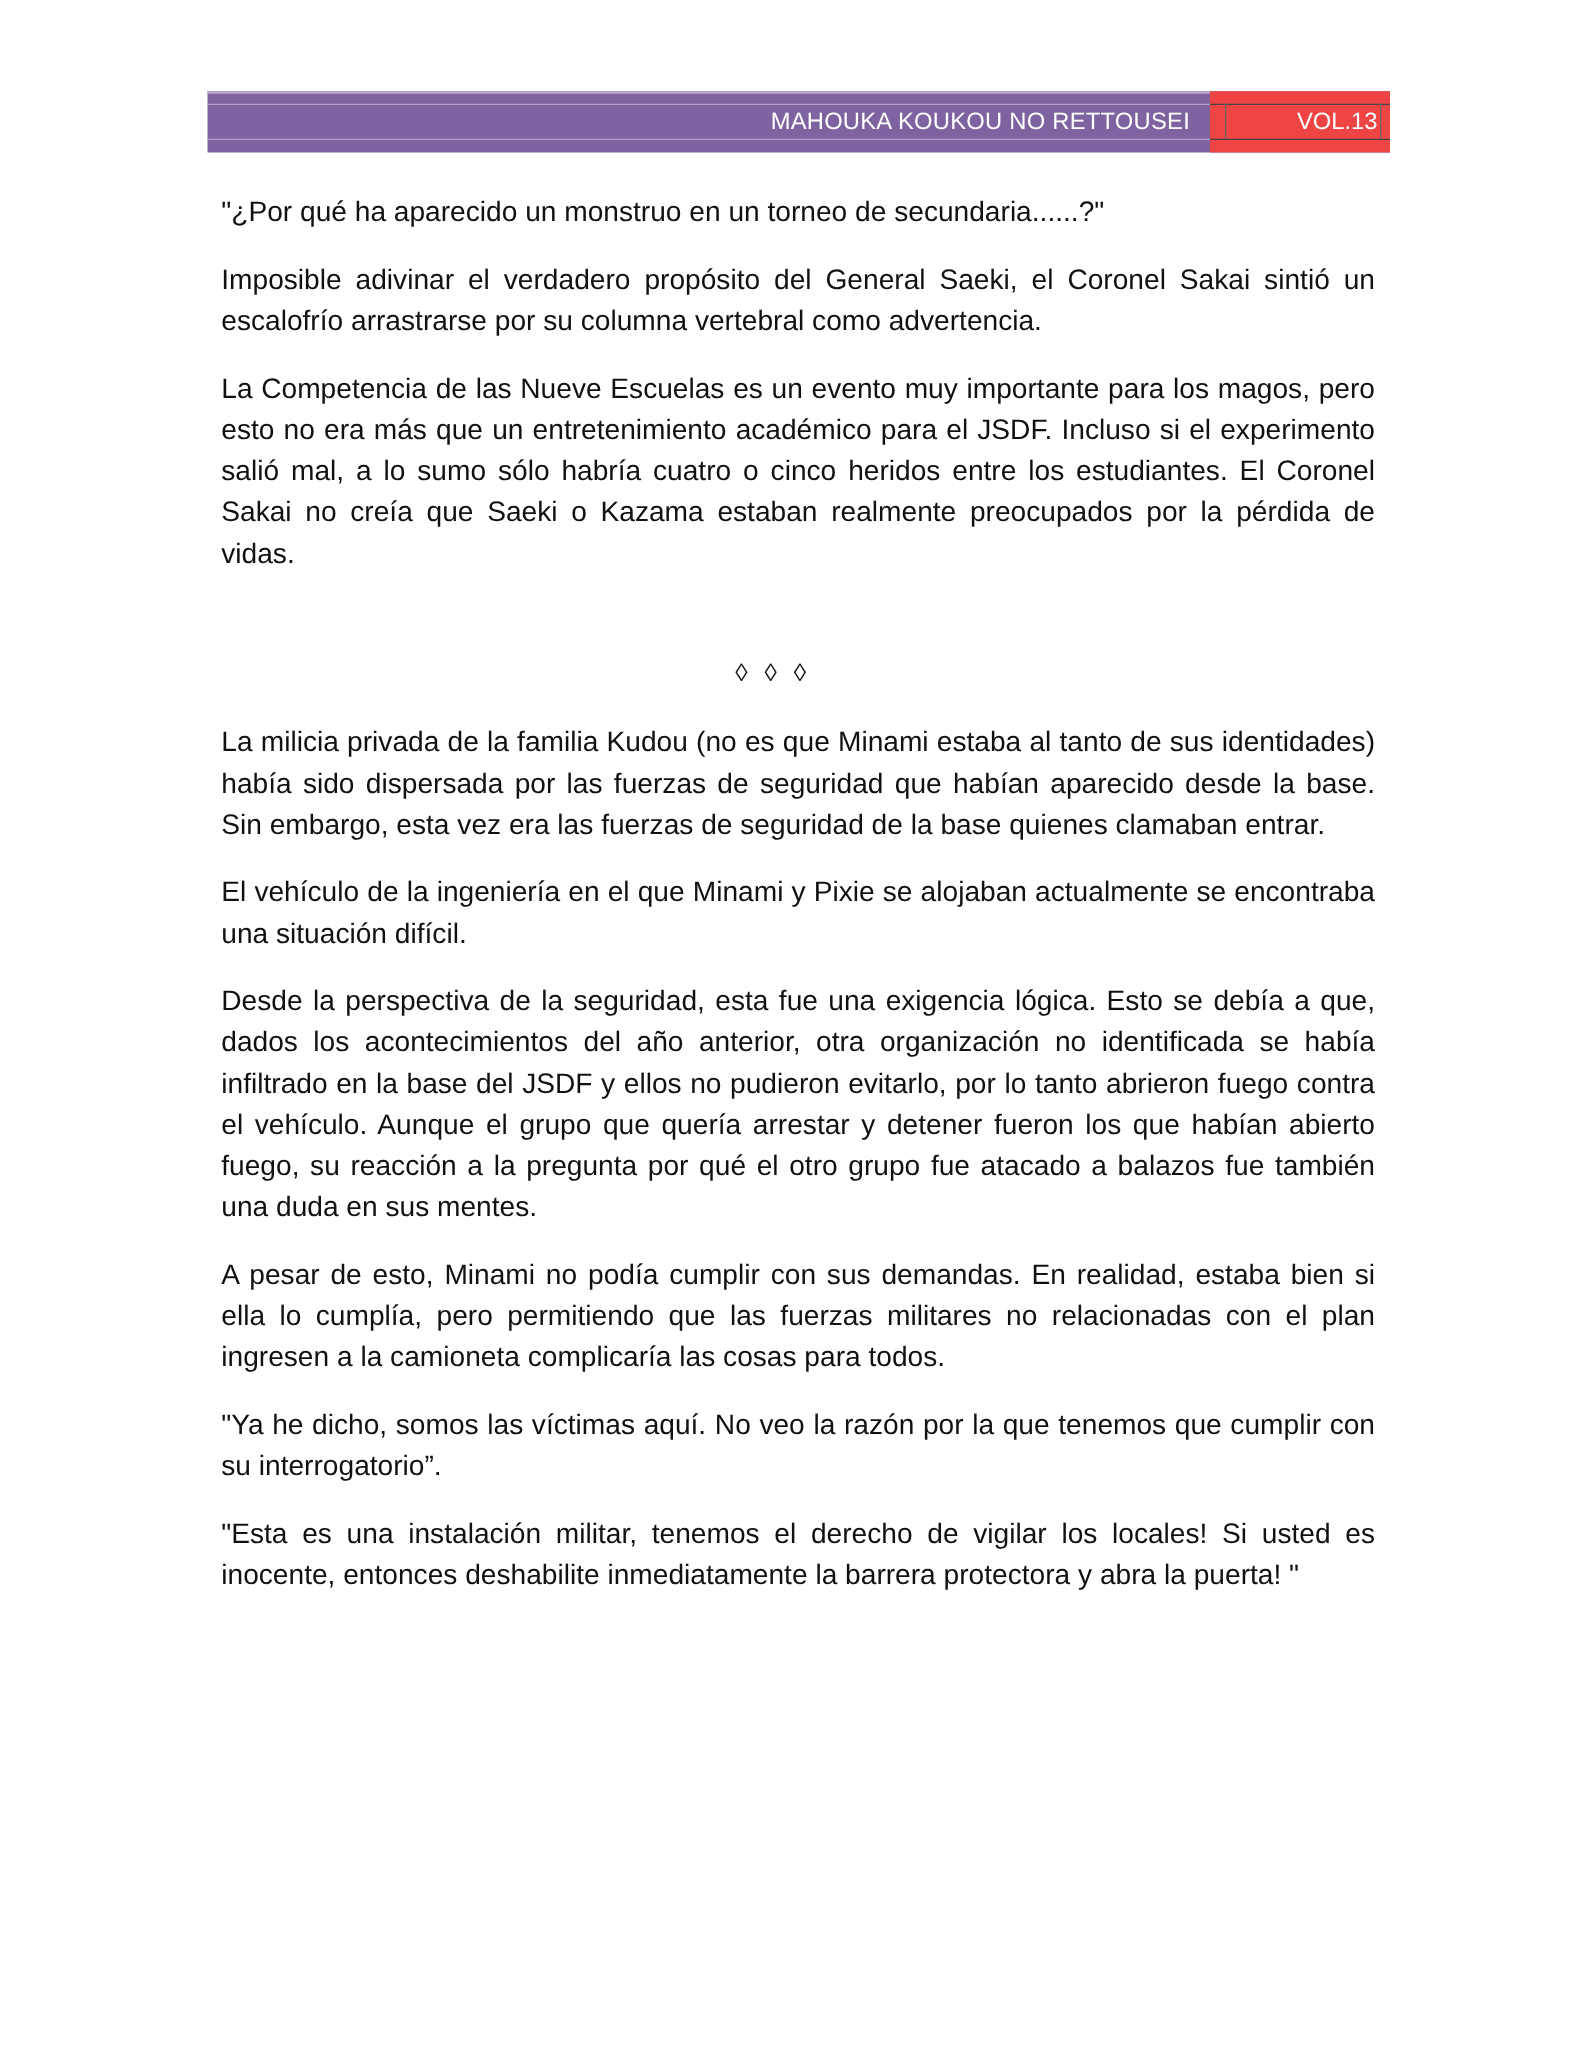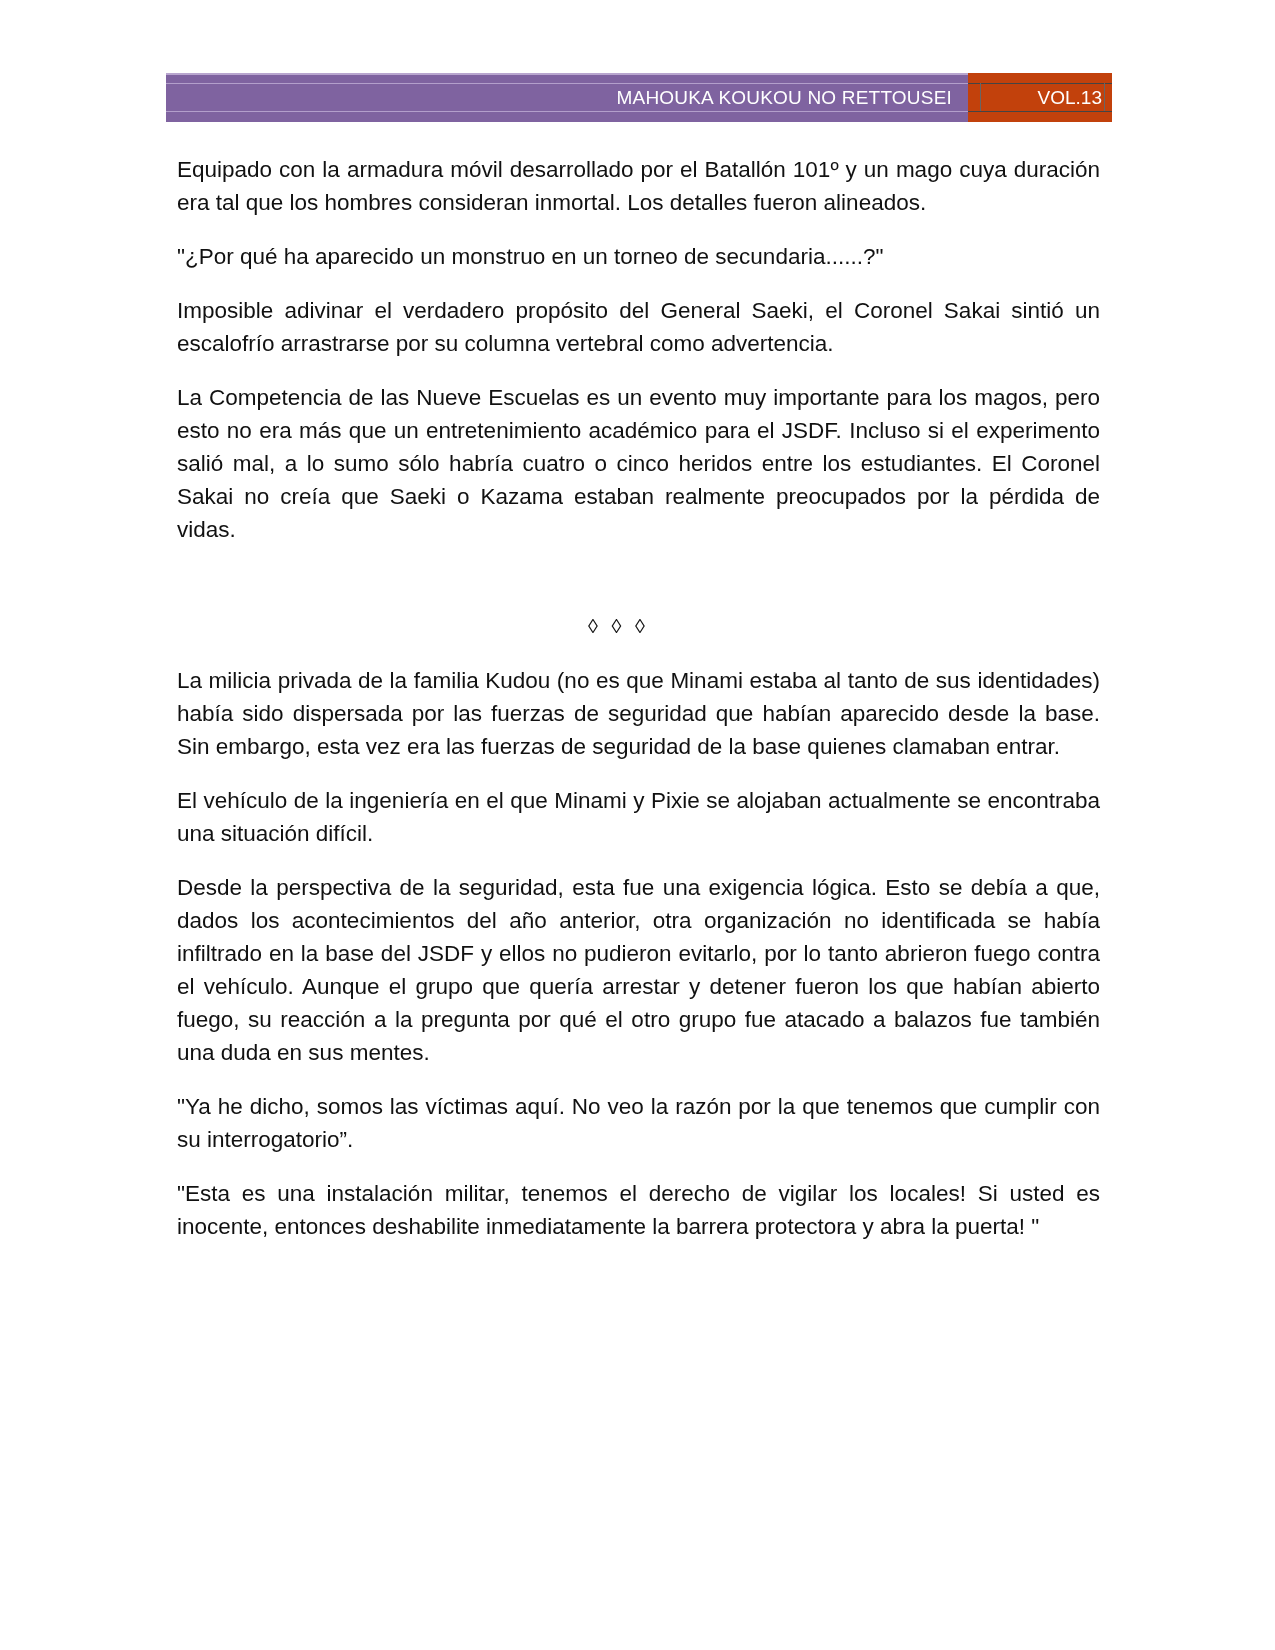--- a/index.html
+++ b/index.html
@@ -9,21 +9,21 @@
     background: #7f63a0; box-sizing: border-box;
   }
   .header .topline { position: absolute; left: 0; right: 0; top: 0; height: 2px; background: #b9a6cf; }
   .header .line1 { position: absolute; left: 0; width: 802px; top: 10px; height: 1px; background: #b39fcb; }
   .header .line2 { position: absolute; left: 0; width: 802px; top: 38px; height: 1px; background: #b39fcb; }
   .header .title {
     position: absolute; right: 160px; top: 11px; height: 27px; line-height: 27px;
     color: #ffffff; font-family: "Liberation Sans", sans-serif; font-size: 19px; letter-spacing: 0.2px;
   }
   .header .vol-box {
-    position: absolute; left: 802px; top: 0; width: 144px; height: 49px; background: #c2410c;
+    position: absolute; left: 802px; top: 0; width: 144px; height: 49px; background: #ef4444;
   }
   .header .vol-box .vline1 { position: absolute; left: 12px; top: 10px; width: 1px; height: 28px; background: #666; }
   .header .vol-box .vline2 { position: absolute; left: 136px; top: 10px; width: 1px; height: 28px; background: #666; }
   .header .vol-box .hline1 { position: absolute; left: 0; right: 0; top: 10px; height: 1px; background: #444; }
   .header .vol-box .hline2 { position: absolute; left: 0; right: 0; top: 38px; height: 1px; background: #444; }
   .header .vol {
     position: absolute; right: 10px; top: 11px; height: 27px; line-height: 27px;
     color: #ffffff; font-family: "Liberation Sans", sans-serif; font-size: 19px;
   }
   .content {
@@ -47,23 +47,23 @@
   <div class="vol-box">
     <div class="hline1"></div>
     <div class="hline2"></div>
     <div class="vline1"></div>
     <div class="vline2"></div>
     <div class="vol">VOL.13</div>
   </div>
 </div>
 
 <div class="content">
-  <p>Equipado con la armadura móvil desarrollado por el  Batallón 101º y un mago cuya duración era tal que los hombres consideran inmortal. Los detalles fueron alineados.</p>
   <p>"¿Por qué ha aparecido un monstruo en un torneo de secundaria......?"</p>
   <p>Imposible adivinar el verdadero propósito del General Saeki, el Coronel Sakai sintió un escalofrío arrastrarse por su columna vertebral como advertencia.</p>
   <p>La Competencia de las Nueve Escuelas es un evento muy importante para los magos, pero esto no era más que un entretenimiento académico para el JSDF. Incluso si el experimento salió mal, a lo sumo sólo habría cuatro o cinco heridos entre los estudiantes. El Coronel Sakai no creía que Saeki o Kazama estaban realmente preocupados por la pérdida de vidas.</p>
   <div class="separator">◊ ◊ ◊</div>
   <p>La milicia privada de la familia Kudou (no es que Minami estaba al tanto de sus identidades) había sido dispersada por las fuerzas de seguridad que habían aparecido desde la base. Sin embargo, esta vez era las fuerzas de seguridad de la base quienes clamaban entrar.</p>
   <p>El vehículo de la ingeniería en el que Minami y Pixie se alojaban actualmente se encontraba una situación difícil.</p>
   <p>Desde la perspectiva de la seguridad, esta fue una exigencia lógica. Esto se debía a que, dados los acontecimientos del año anterior, otra organización no identificada se había infiltrado en la base del JSDF y ellos no pudieron evitarlo, por lo tanto abrieron fuego contra el vehículo. Aunque el grupo que quería  arrestar y detener fueron los que habían abierto fuego, su reacción a la pregunta por qué el otro grupo fue atacado a balazos fue también una duda en sus mentes.</p>
+  <p>A pesar de esto, Minami no podía cumplir con sus demandas. En realidad, estaba bien si ella lo cumplía, pero permitiendo que las fuerzas militares no relacionadas con el plan ingresen a la camioneta complicaría las cosas para todos.</p>
   <p>"Ya he dicho, somos las víctimas aquí. No veo la razón por la que tenemos que cumplir con su interrogatorio”.</p>
   <p>"Esta es una instalación militar, tenemos el derecho de vigilar los locales! Si usted es inocente, entonces deshabilite inmediatamente la barrera protectora y abra la puerta! "</p>
 </div>
 
 </body></html>

